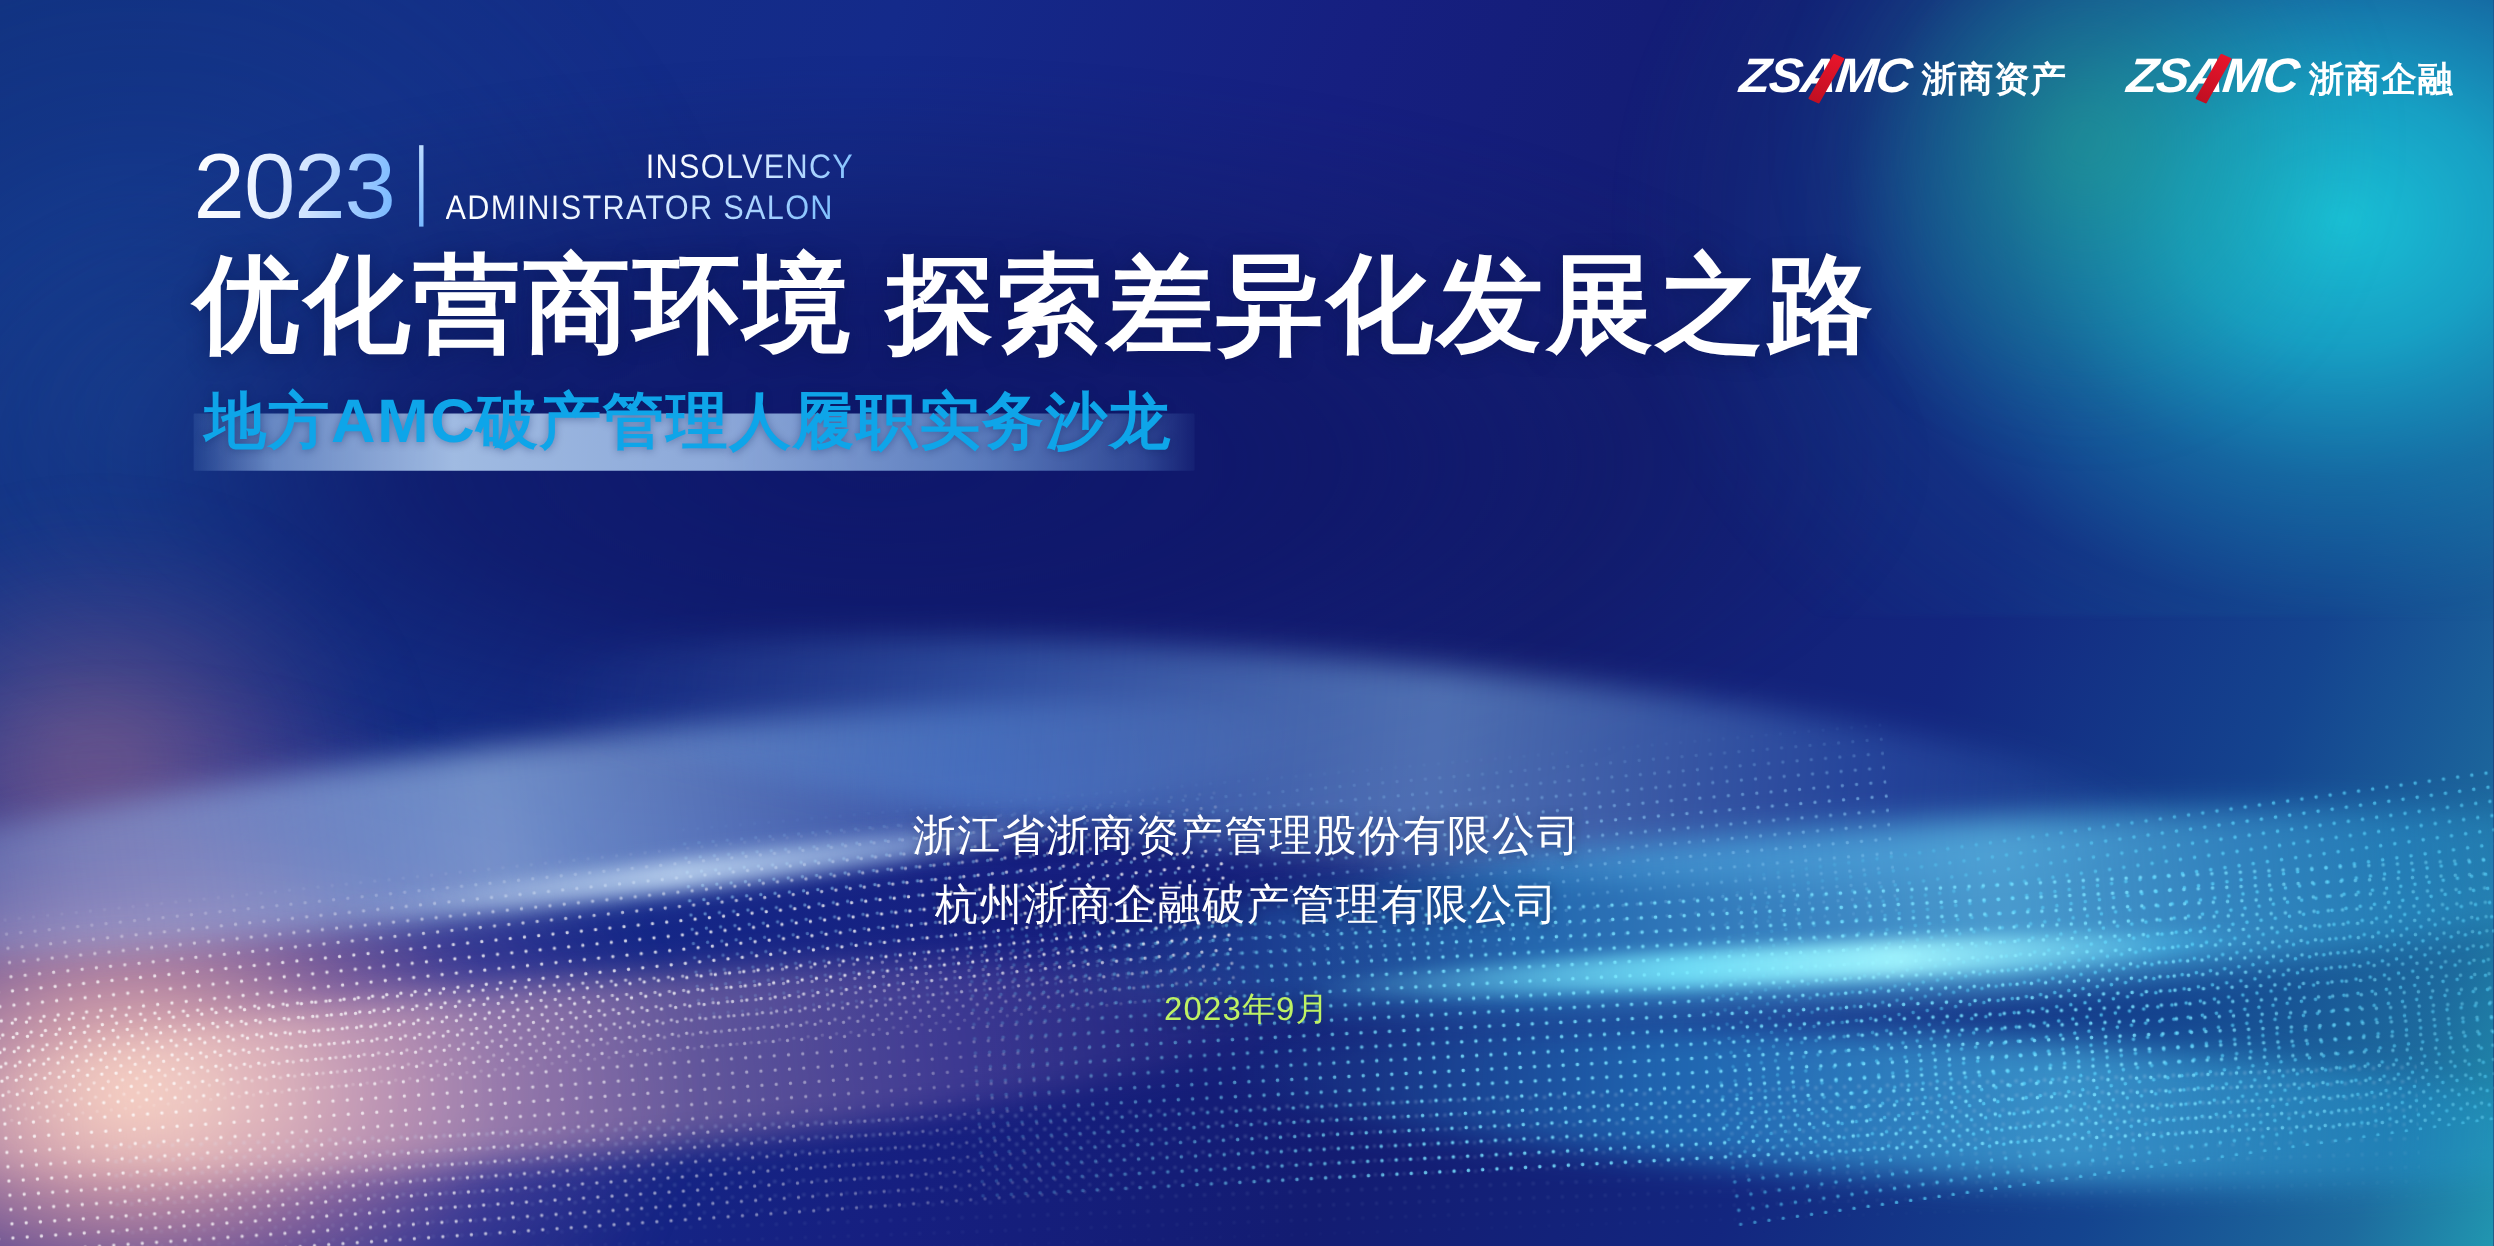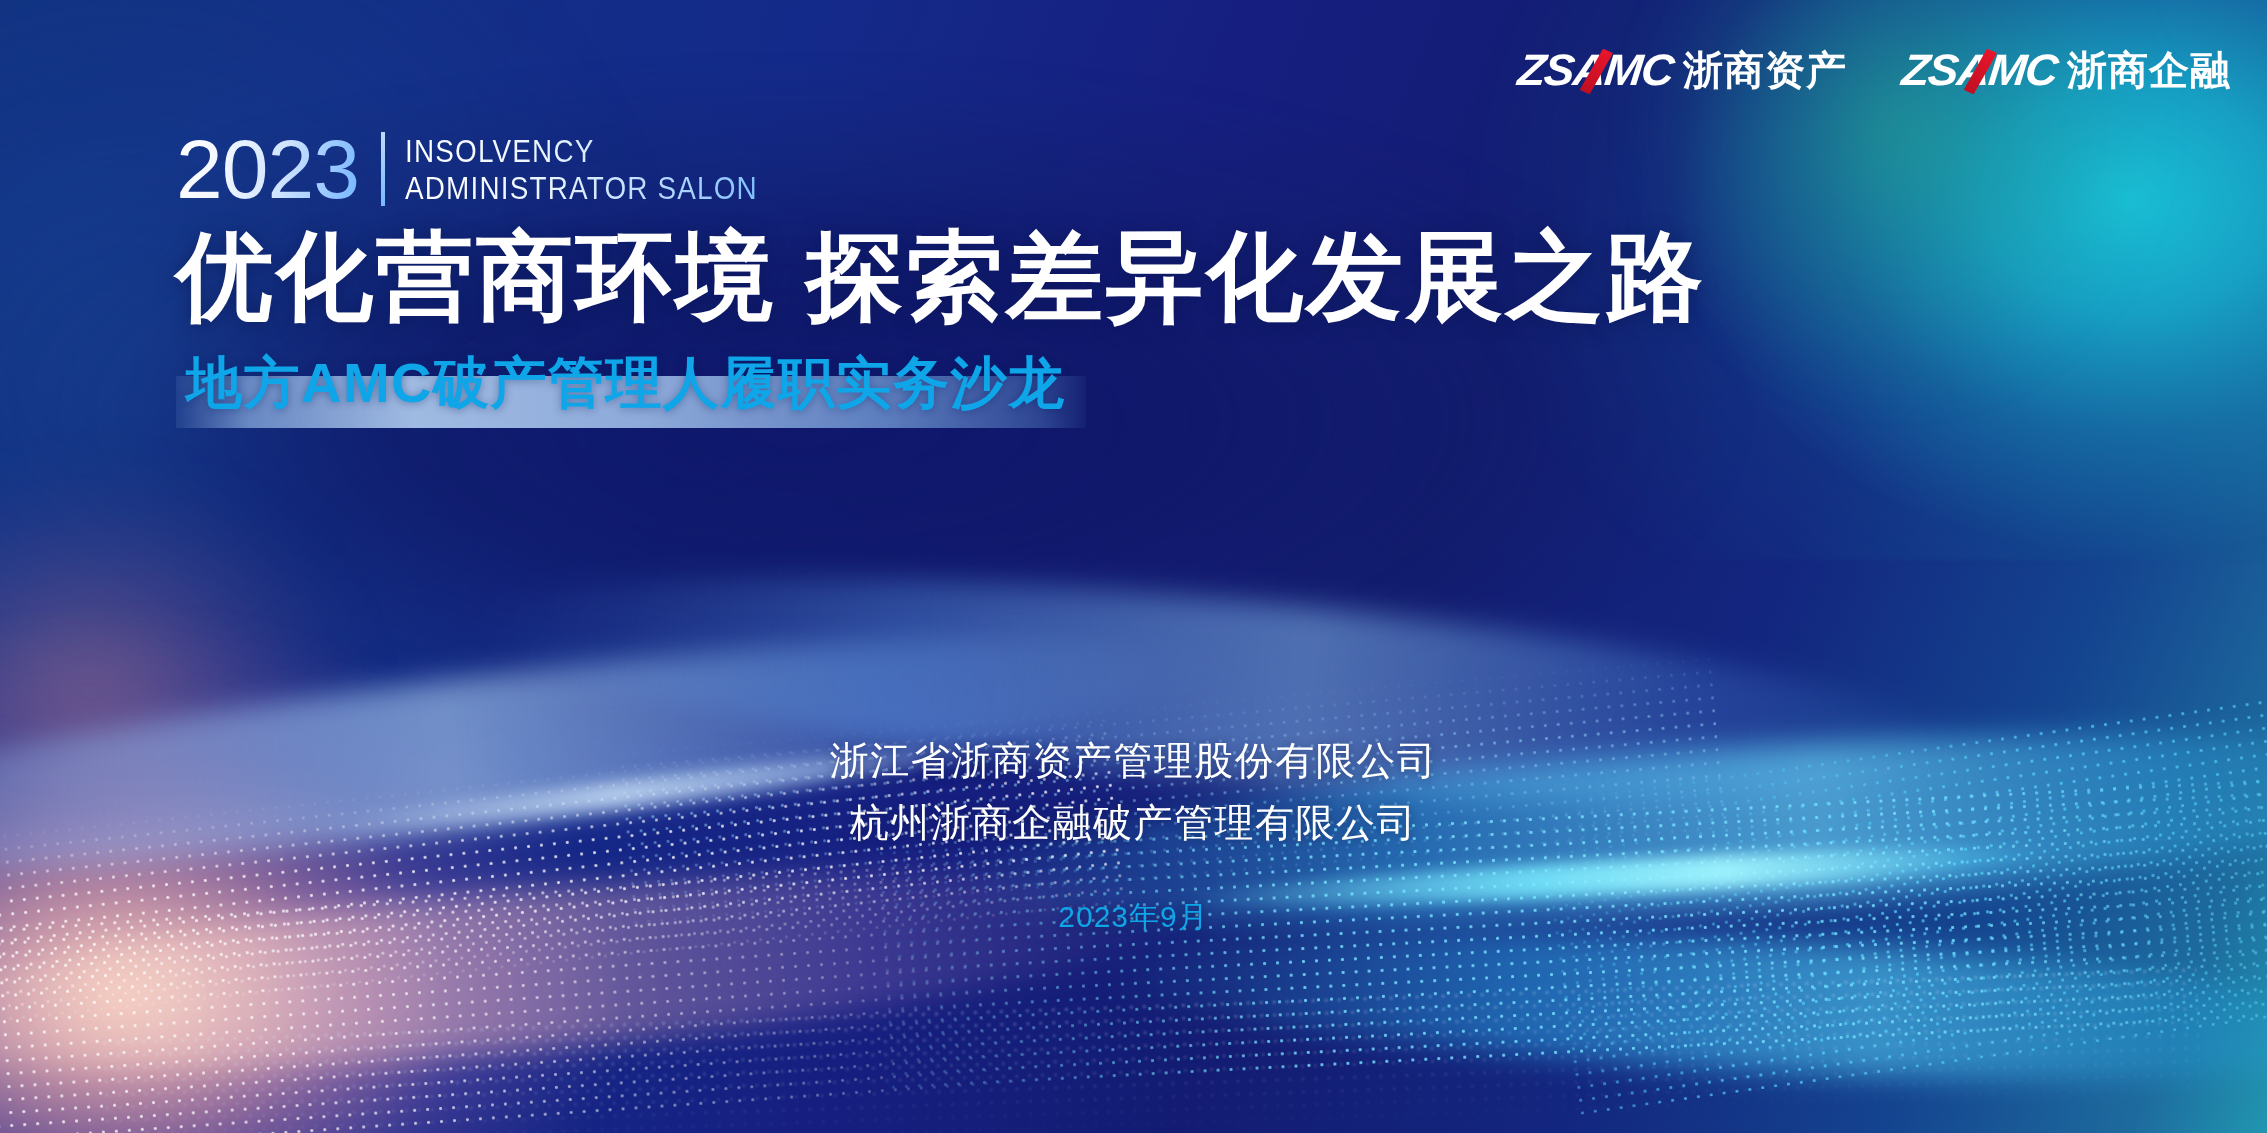--- a/index.html
+++ b/index.html
@@ -146,26 +146,26 @@
   .logo-slash {
     position:absolute;
     left:47%; top:2%;
     width:11px; height:102%;
     background:linear-gradient(180deg,#e8152b 0%, #c00f22 100%);
     transform:rotate(24deg);
     transform-origin:center;
     border-radius:1px;
   }
   .logo-cn {
-    font-size:40px;
+    font-size:32px;
     font-weight:bold;
     color:#ffffff;
     line-height:1;
     letter-spacing:1px;
-    font-family:Liberation Serif, serif;
+    font-family:Liberation Mono, monospace;
     padding-bottom:1px;
   }
 
   
   .title-block {
     position:absolute;
     left:176px; top:130px;
     z-index:35;
   }
   .year-row {
@@ -185,20 +185,21 @@
   }
   .year-divider {
     width:4px;
     margin:2px 20px 2px 22px;
     background:linear-gradient(180deg,#bcdcff 0%,#7ab9ff 100%);
   }
   .en-lines {
     display:flex; flex-direction:column; justify-content:center;
     gap:4px;
     padding-top:2px;
+    align-items:flex-end;
   }
   .en-line {
     font-size:31px;
     font-weight:400;
     letter-spacing:1.3px;
     line-height:1.08;
     background:linear-gradient(100deg,#ffffff 0%,#eaf4ff 40%,#a8d2ff 80%,#7ec0ff 100%);
     -webkit-background-clip:text;
     background-clip:text;
     color:transparent;
@@ -267,21 +268,21 @@
     color:#ffffff;
     letter-spacing:1.5px;
     line-height:1.58;
     font-family:"Liberation Sans", sans-serif;
     text-shadow:0 1px 10px rgba(8,20,70,0.5);
   }
   .date-line {
     margin-top:44px;
     font-size:30px;
     font-weight:400;
-    color:#0ea5e9;
+    color:#bef264;
     letter-spacing:1px;
     font-family:"Liberation Sans", sans-serif;
     text-shadow:0 1px 10px rgba(8,20,70,0.5);
   }
 </style>
 </head>
 <body>
 
 <div id="banner">
 

